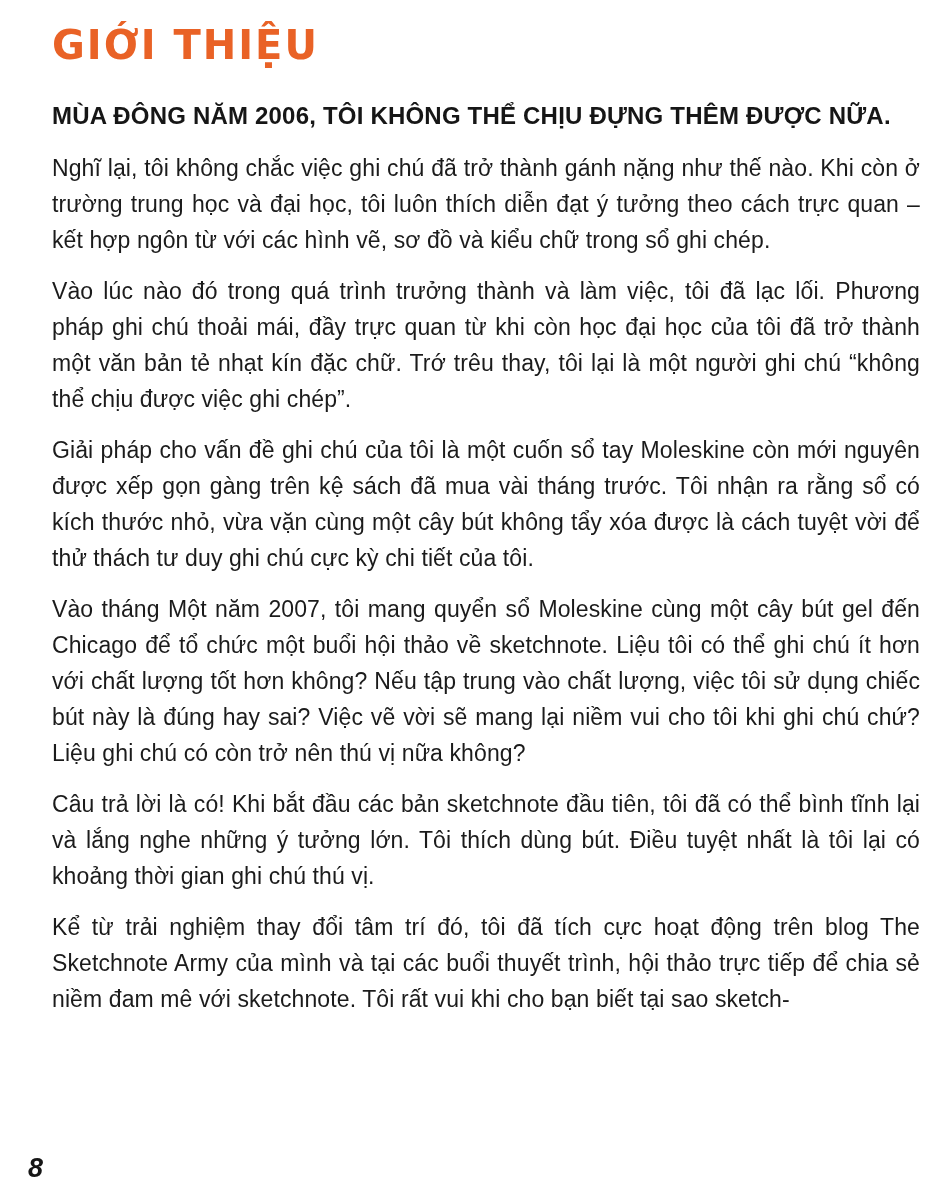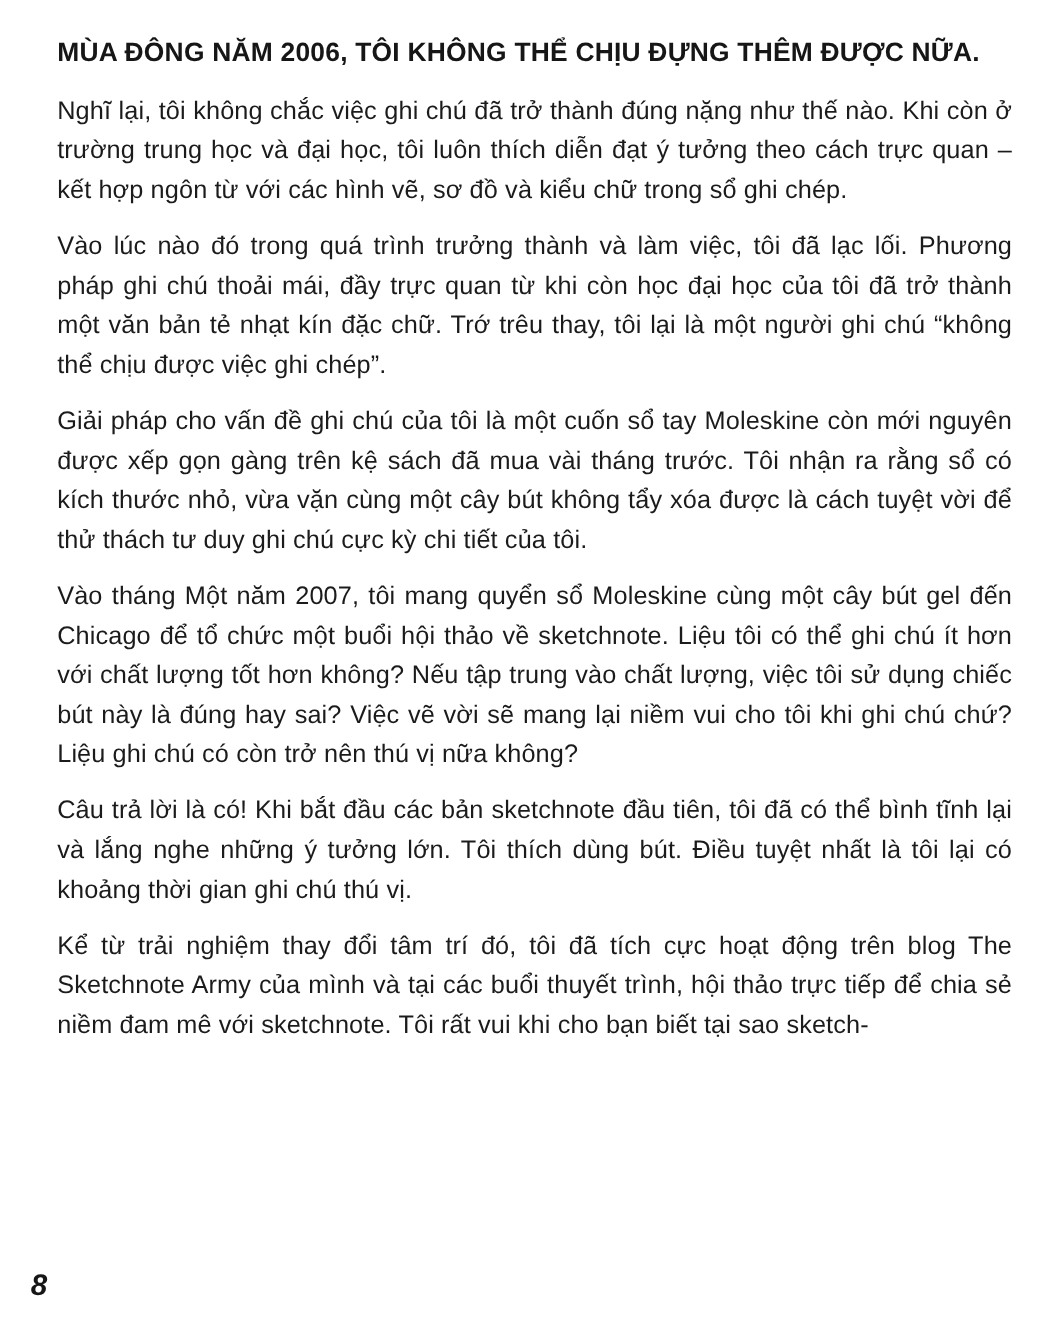--- a/index.html
+++ b/index.html
@@ -48,25 +48,26 @@
     font-weight: 600;
     font-style: italic;
     color: #161616;
   }
 </style>
 </head>
 <body>
 
 <div class="page" style="--accent: #e96226;">
 
+  <h1 class="chapter-title">GIỚI THIỆU</h1>
 
   <h2 class="lead-heading">MÙA ĐÔNG NĂM 2006, TÔI KHÔNG THỂ CHỊU ĐỰNG THÊM ĐƯỢC NỮA.</h2>
 
   <div class="body-copy">
-    <p>Nghĩ lại, tôi không chắc việc ghi chú đã trở thành đúng nặng như thế nào. Khi còn ở trường trung học và đại học, tôi luôn thích diễn đạt ý tưởng theo cách trực quan – kết hợp ngôn từ với các hình vẽ, sơ đồ và kiểu chữ trong sổ ghi chép.</p>
+    <p>Nghĩ lại, tôi không chắc việc ghi chú đã trở thành gánh nặng như thế nào. Khi còn ở trường trung học và đại học, tôi luôn thích diễn đạt ý tưởng theo cách trực quan – kết hợp ngôn từ với các hình vẽ, sơ đồ và kiểu chữ trong sổ ghi chép.</p>
     <p>Vào lúc nào đó trong quá trình trưởng thành và làm việc, tôi đã lạc lối. Phương pháp ghi chú thoải mái, đầy trực quan từ khi còn học đại học của tôi đã trở thành một văn bản tẻ nhạt kín đặc chữ. Trớ trêu thay, tôi lại là một người ghi chú “không thể chịu được việc ghi chép”.</p>
     <p>Giải pháp cho vấn đề ghi chú của tôi là một cuốn sổ tay Moleskine còn mới nguyên được xếp gọn gàng trên kệ sách đã mua vài tháng trước. Tôi nhận ra rằng sổ có kích thước nhỏ, vừa vặn cùng một cây bút không tẩy xóa được là cách tuyệt vời để thử thách tư duy ghi chú cực kỳ chi tiết của tôi.</p>
     <p>Vào tháng Một năm 2007, tôi mang quyển sổ Moleskine cùng một cây bút gel đến Chicago để tổ chức một buổi hội thảo về sketchnote. Liệu tôi có thể ghi chú ít hơn với chất lượng tốt hơn không? Nếu tập trung vào chất lượng, việc tôi sử dụng chiếc bút này là đúng hay sai? Việc vẽ vời sẽ mang lại niềm vui cho tôi khi ghi chú chứ? Liệu ghi chú có còn trở nên thú vị nữa không?</p>
     <p>Câu trả lời là có! Khi bắt đầu các bản sketchnote đầu tiên, tôi đã có thể bình tĩnh lại và lắng nghe những ý tưởng lớn. Tôi thích dùng bút. Điều tuyệt nhất là tôi lại có khoảng thời gian ghi chú thú vị.</p>
     <p>Kể từ trải nghiệm thay đổi tâm trí đó, tôi đã tích cực hoạt động trên blog The Sketchnote Army của mình và tại các buổi thuyết trình, hội thảo trực tiếp để chia sẻ niềm đam mê với sketchnote. Tôi rất vui khi cho bạn biết tại sao sketch-</p>
   </div>
 
   <div class="page-number">8</div>
 
 </div>

